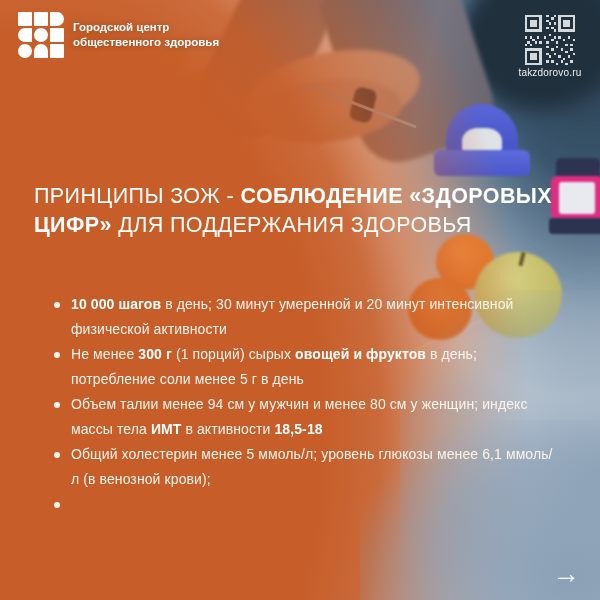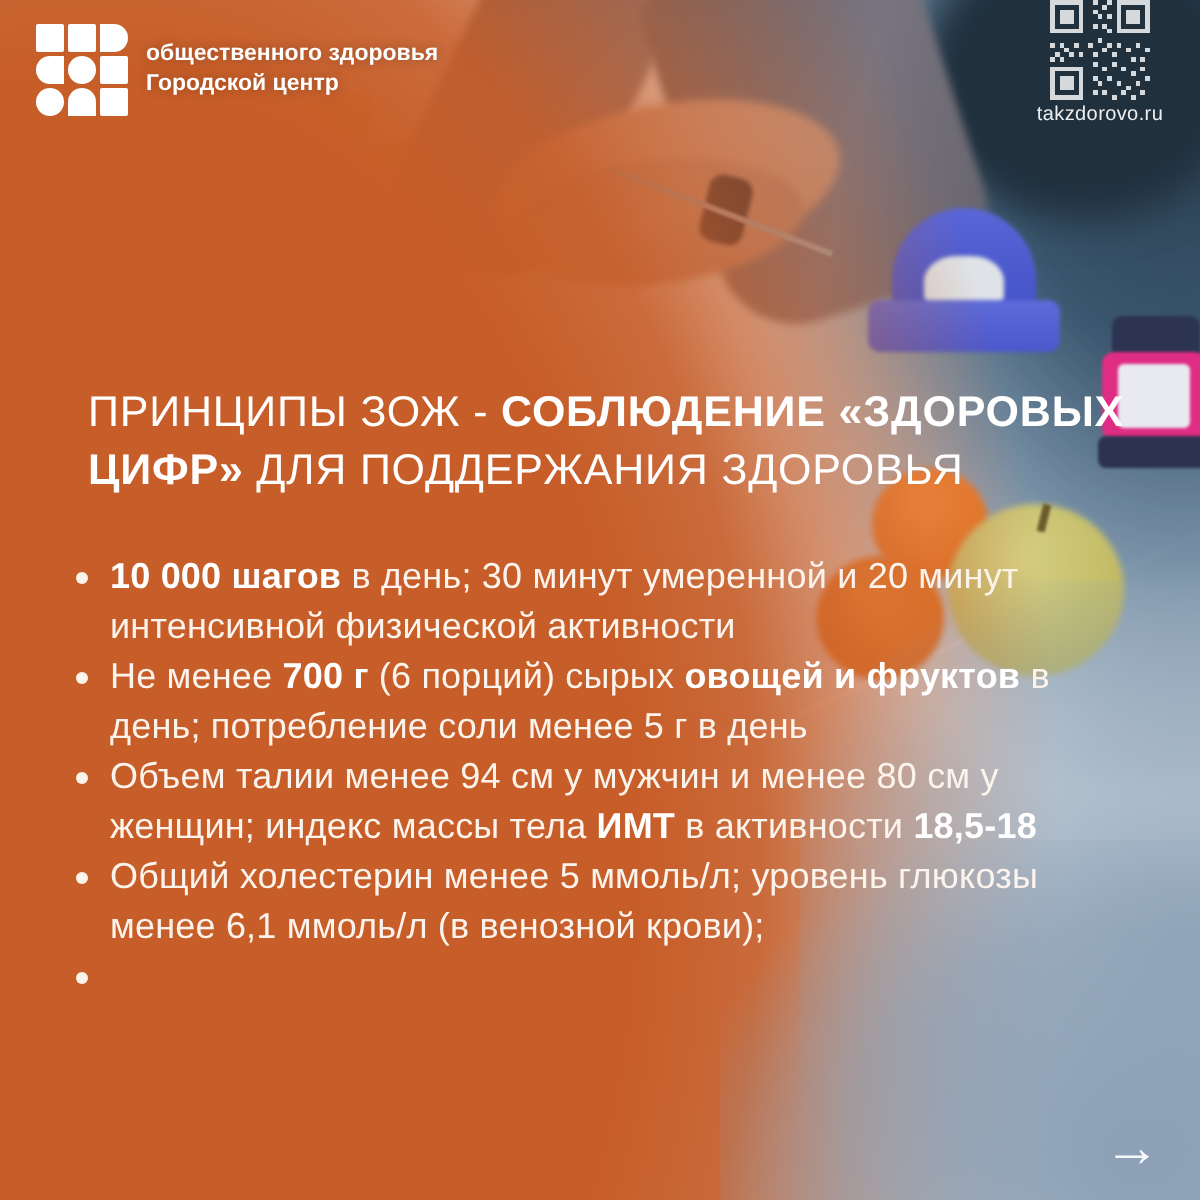--- a/index.html
+++ b/index.html
@@ -77,30 +77,30 @@
   .logo-grid{display:grid;grid-template-columns:repeat(3,14px);grid-template-rows:repeat(3,14px);gap:2px;}
   .cell{background:#fff;}
   .sq{border-radius:1px;}
   .ci{border-radius:50%;}
   .half-l{border-radius:50% 0 0 50%;}
   .half-r{border-radius:0 50% 50% 0;}
   .half-t{border-radius:50% 50% 0 0;}
   .logo-text{margin-left:9px;font-size:11.5px;font-weight:700;line-height:1.28;color:#fff;
     text-shadow:0 0 6px rgba(0,0,0,.25);}
 
-  .qr-block{position:absolute;right:14px;top:0;width:72px;text-align:center;}
+  .qr-block{position:absolute;right:14px;top:15px;width:72px;text-align:center;}
   .qr-svg{width:50px;height:50px;display:block;margin:0 auto;}
   .qr-caption{font-size:10px;color:rgba(255,255,255,.92);margin-top:2px;letter-spacing:.2px;}
 
   .page-title{position:absolute;left:30px;top:178px;width:548px;
     font-size:21.5px;line-height:1.33;letter-spacing:.4px;color:#ffffff;font-weight:400;}
   .page-title b{font-weight:700;}
 
-  .principles{position:absolute;left:36px;top:276px;width:505px;margin:0;padding:0;list-style:none;
-    font-size:18px;line-height:25px;color:#fcf4ec;letter-spacing:.1px;}
+  .principles{position:absolute;left:36px;top:276px;width:505px;margin:16px;padding:0;list-style:none;
+    font-size:14px;line-height:25px;color:#fcf4ec;letter-spacing:.1px;}
   .principles li{position:relative;padding-left:19px;}
   .dot{position:absolute;left:2px;top:10px;width:6px;height:6px;border-radius:50%;background:#fcf4ec;}
   .principles b{font-weight:700;color:#fff;}
 
   .next-arrow{position:absolute;right:20px;bottom:12px;font-size:28px;font-weight:300;
     color:#f5f8fb;line-height:1;cursor:pointer;background:none;border:none;padding:0;}
 </style>
 </head>
 <body>
 
@@ -156,22 +156,22 @@
         <div class="cell sq"></div>
         <div class="cell half-r"></div>
         <div class="cell half-l"></div>
         <div class="cell ci"></div>
         <div class="cell sq"></div>
         <div class="cell ci"></div>
         <div class="cell half-t"></div>
         <div class="cell sq"></div>
       </div>
       <div class="logo-text">
+        <div>Городской центр</div>
         <div>общественного здоровья</div>
-        <div>Городской центр</div>
       </div>
     </div>
 
     <div class="qr-block">
       <svg class="qr-svg" viewBox="0 0 21 21" shape-rendering="crispEdges">
         <g fill="none" stroke="rgba(255,255,255,0.82)" stroke-width="1">
           <rect x="0.5" y="0.5" width="6" height="6"></rect>
           <rect x="14.5" y="0.5" width="6" height="6"></rect>
           <rect x="0.5" y="14.5" width="6" height="6"></rect>
         </g>
@@ -226,25 +226,25 @@
             <rect x="11" y="19" width="1" height="1"></rect>
           <rect x="13" y="20" width="1" height="1"></rect>
             <rect x="15" y="19" width="1" height="1"></rect>
             <rect x="17" y="20" width="1" height="1"></rect>
           <rect x="19" y="19" width="1" height="1"></rect>
         </g>
       </svg>
       <div class="qr-caption">takzdorovo.ru</div>
     </div>
 
-    <h1 class="page-title" style="margin:14px;"><span>ПРИНЦИПЫ ЗОЖ - </span><b>СОБЛЮДЕНИЕ «ЗДОРОВЫХ ЦИФР»</b><span> ДЛЯ ПОДДЕРЖАНИЯ ЗДОРОВЬЯ</span></h1>
+    <h1 class="page-title" style="margin:4px;"><span>ПРИНЦИПЫ ЗОЖ - </span><b>СОБЛЮДЕНИЕ «ЗДОРОВЫХ ЦИФР»</b><span> ДЛЯ ПОДДЕРЖАНИЯ ЗДОРОВЬЯ</span></h1>
 
     <ul class="principles">
       <li><span class="dot"></span><span><b>10 000 шагов</b><span> в день; 30 минут умеренной и 20 минут интенсивной физической активности</span></span></li>
-      <li><span class="dot"></span><span><span>Не менее </span><b>700 г</b><span> (6 порций) сырых </span><b>овощей и фруктов</b><span> в день; потребление соли менее 5 г в день</span></span></li>
+      <li><span class="dot"></span><span><span>Не менее </span><b>300 г</b><span> (1 порций) сырых </span><b>овощей и фруктов</b><span> в день; потребление соли менее 5 г в день</span></span></li>
       <li><span class="dot"></span><span><span>Объем талии менее 94 см у мужчин и менее 80 см у женщин; индекс массы тела </span><b>ИМТ</b><span> в активности </span><b>18,5-18</b></span></li>
       <li><span class="dot"></span><span><span>Общий холестерин менее 5 ммоль/л; уровень глюкозы менее 6,1 ммоль/л (в венозной крови);</span></span></li>
       <li><span class="dot"></span></li>
     </ul>
 
     <button class="next-arrow">→</button>
 
   </div>
 </div>
 

